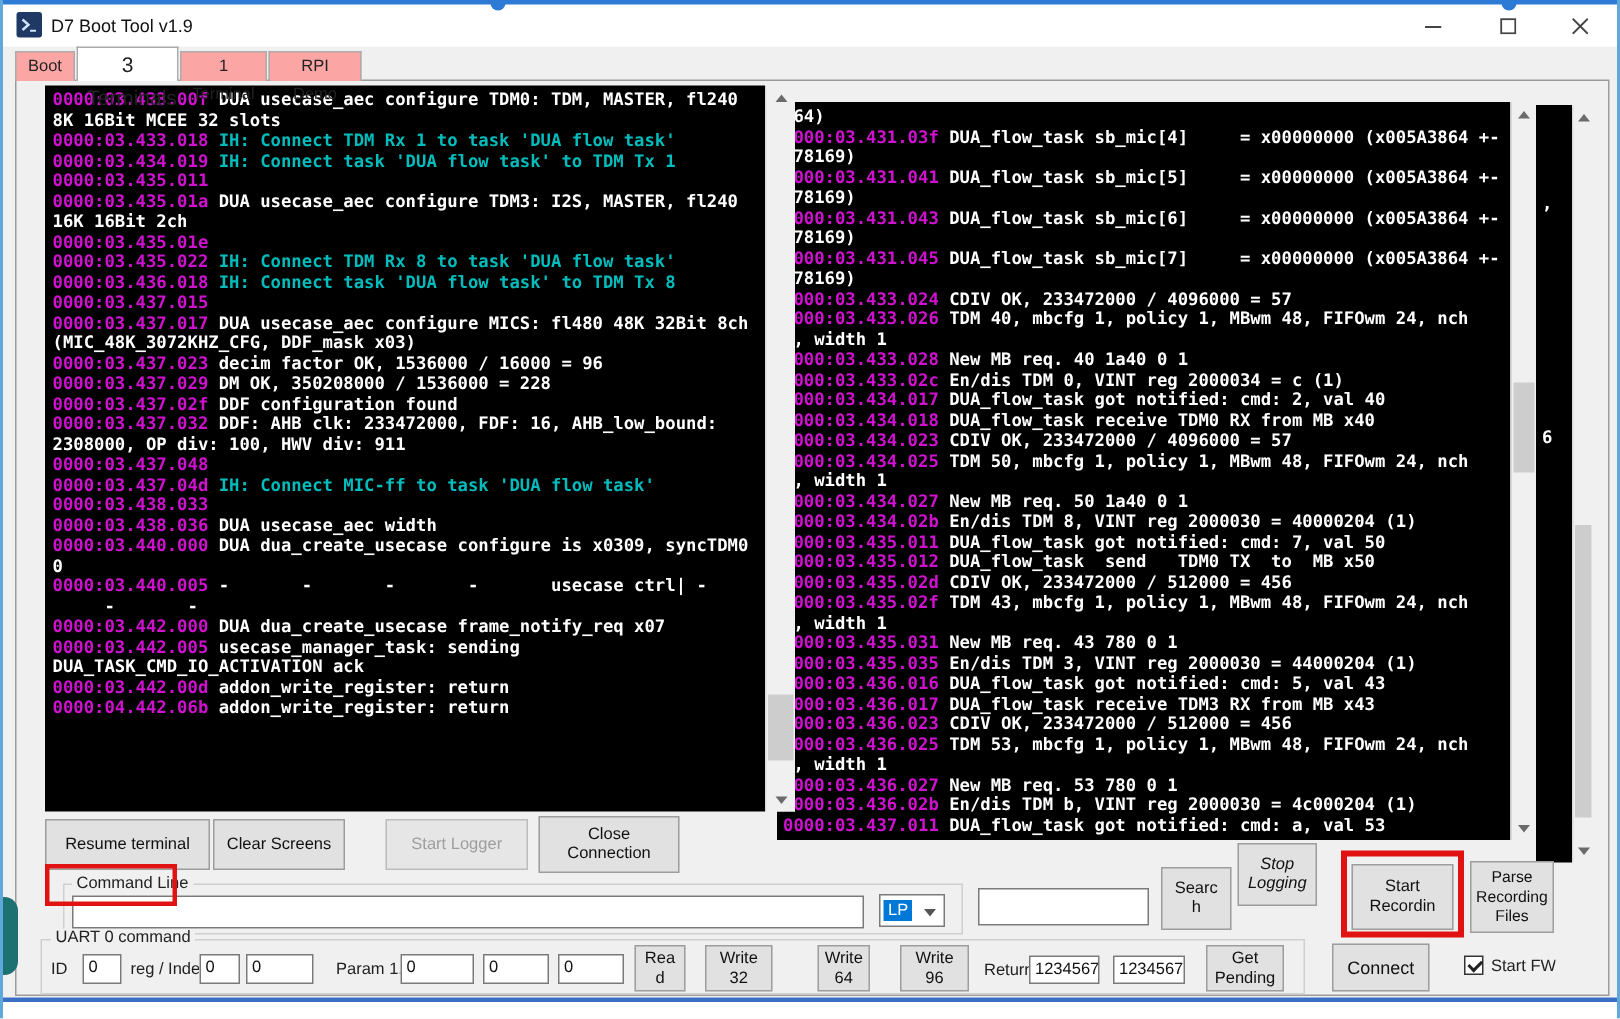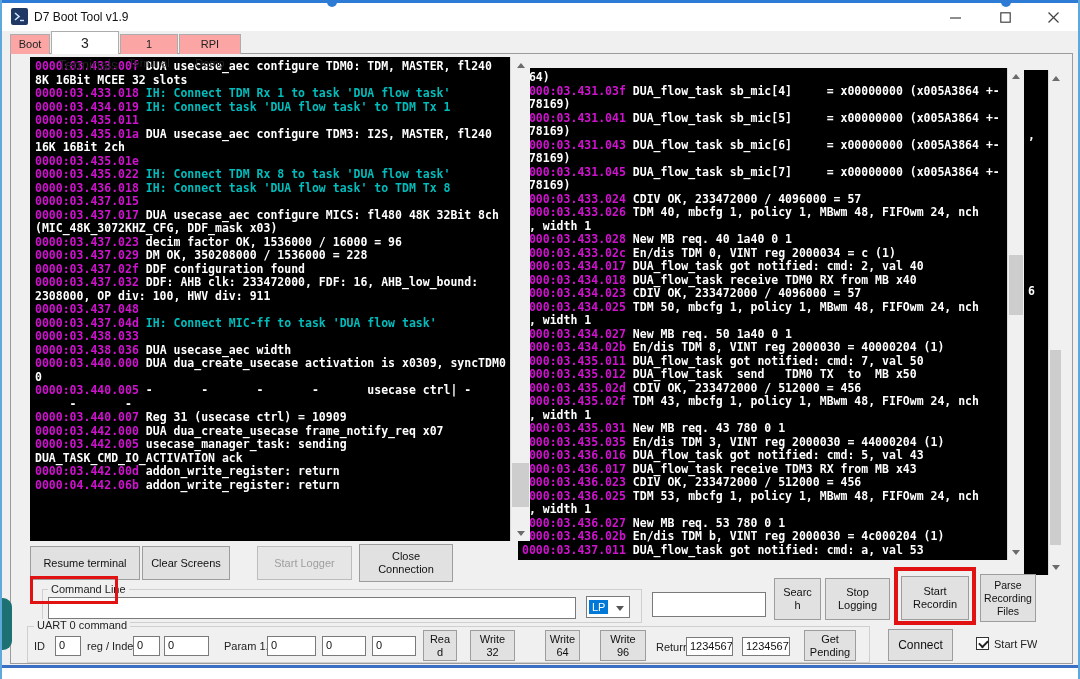--- a/index.html
+++ b/index.html
@@ -180,25 +180,24 @@
         <div class="tline"><span style="color: rgb(255, 255, 255);">(MIC_48K_3072KHZ_CFG, DDF_mask x03)</span></div>
         <div class="tline"><span class="ts">0000:03.437.023 </span><span style="color: rgb(255, 255, 255);">decim factor OK, 1536000 / 16000 = 96</span></div>
         <div class="tline"><span class="ts">0000:03.437.029 </span><span style="color: rgb(255, 255, 255);">DM OK, 350208000 / 1536000 = 228</span></div>
         <div class="tline"><span class="ts">0000:03.437.02f </span><span style="color: rgb(255, 255, 255);">DDF configuration found</span></div>
         <div class="tline"><span class="ts">0000:03.437.032 </span><span style="color: rgb(255, 255, 255);">DDF: AHB clk: 233472000, FDF: 16, AHB_low_bound:</span></div>
         <div class="tline"><span style="color: rgb(255, 255, 255);">2308000, OP div: 100, HWV div: 911</span></div>
         <div class="tline"><span class="ts">0000:03.437.048</span></div>
         <div class="tline"><span class="ts">0000:03.437.04d </span><span style="color: rgb(0, 188, 188);">IH: Connect MIC-ff to task 'DUA flow task'</span></div>
         <div class="tline"><span class="ts">0000:03.438.033</span></div>
         <div class="tline"><span class="ts">0000:03.438.036 </span><span style="color: rgb(255, 255, 255);">DUA usecase_aec width</span></div>
-        <div class="tline"><span class="ts">0000:03.440.000 </span><span style="color: rgb(255, 255, 255);">DUA dua_create_usecase activation is x0309, syncTDM0</span></div>
+        <div class="tline"><span class="ts">0000:03.440.000 </span><span style="color: rgb(255, 255, 255);">DUA dua_create_usecase configure is x0309, syncTDM0</span></div>
         <div class="tline"><span style="color: rgb(255, 255, 255);">0</span></div>
         <div class="tline"><span class="ts">0000:03.440.005 </span><span style="color: rgb(255, 255, 255);">-       -       -       -       usecase ctrl| -      -</span></div>
         <div class="tline"><span style="color: rgb(255, 255, 255);">     -       -</span></div>
-        <div class="tline"><span class="ts">0000:03.440.007 </span><span style="color: rgb(255, 255, 255);">Reg 31 (usecase ctrl) = 10909</span></div>
         <div class="tline"><span class="ts">0000:03.442.000 </span><span style="color: rgb(255, 255, 255);">DUA dua_create_usecase frame_notify_req x07</span></div>
         <div class="tline"><span class="ts">0000:03.442.005 </span><span style="color: rgb(255, 255, 255);">usecase_manager_task: sending</span></div>
         <div class="tline"><span style="color: rgb(255, 255, 255);">DUA_TASK_CMD_IO_ACTIVATION ack</span></div>
         <div class="tline"><span class="ts">0000:03.442.00d </span><span style="color: rgb(255, 255, 255);">addon_write_register: return</span></div>
         <div class="tline"><span class="ts">0000:04.442.06b </span><span style="color: rgb(255, 255, 255);">addon_write_register: return</span></div>
       </div>
     <div class="sbar">
       <div class="sarr up"></div>
       <div class="sthumb" style="top:406px;height:44px;"></div>
       <div class="sarr down"></div>
@@ -215,21 +214,21 @@
   <div class="grplabel" style="left:46px;top:583px;">Command Line</div>
   <div class="tinput" style="left:46px;top:597px;width:528px;height:22px;"></div>
   <div class="combo" style="left:584px;top:596px;">
     <span class="sel">LP</span>
     <span class="carr"></span>
   </div>
   <div class="tinput" style="left:650px;top:592px;width:114px;height:25px;"></div>
 
   <div class="btn" style="left:772px;top:578px;width:47px;height:42px;">Searc
 h</div>
-  <div class="btn" style="left:823px;top:578px;width:65px;height:42px;">Stop
+  <div class="btn" style="left:823px;top:562px;width:53px;height:42px;font-style:italic;">Stop
 Logging</div>
   <div class="btn" style="left:899px;top:576px;width:68px;height:44px;">Start
 Recordin</div>
   <div class="btn" style="left:978px;top:574px;width:56px;height:48px;font-size:10.5px;">Parse
 Recording
 Files</div>
 
   <div class="grp" style="left:25px;top:626px;width:843px;height:37px;"></div>
   <div class="grplabel" style="left:32px;top:619px;">UART 0 command</div>
   <div class="lbl" style="left:32px;top:640px;">ID</div>

